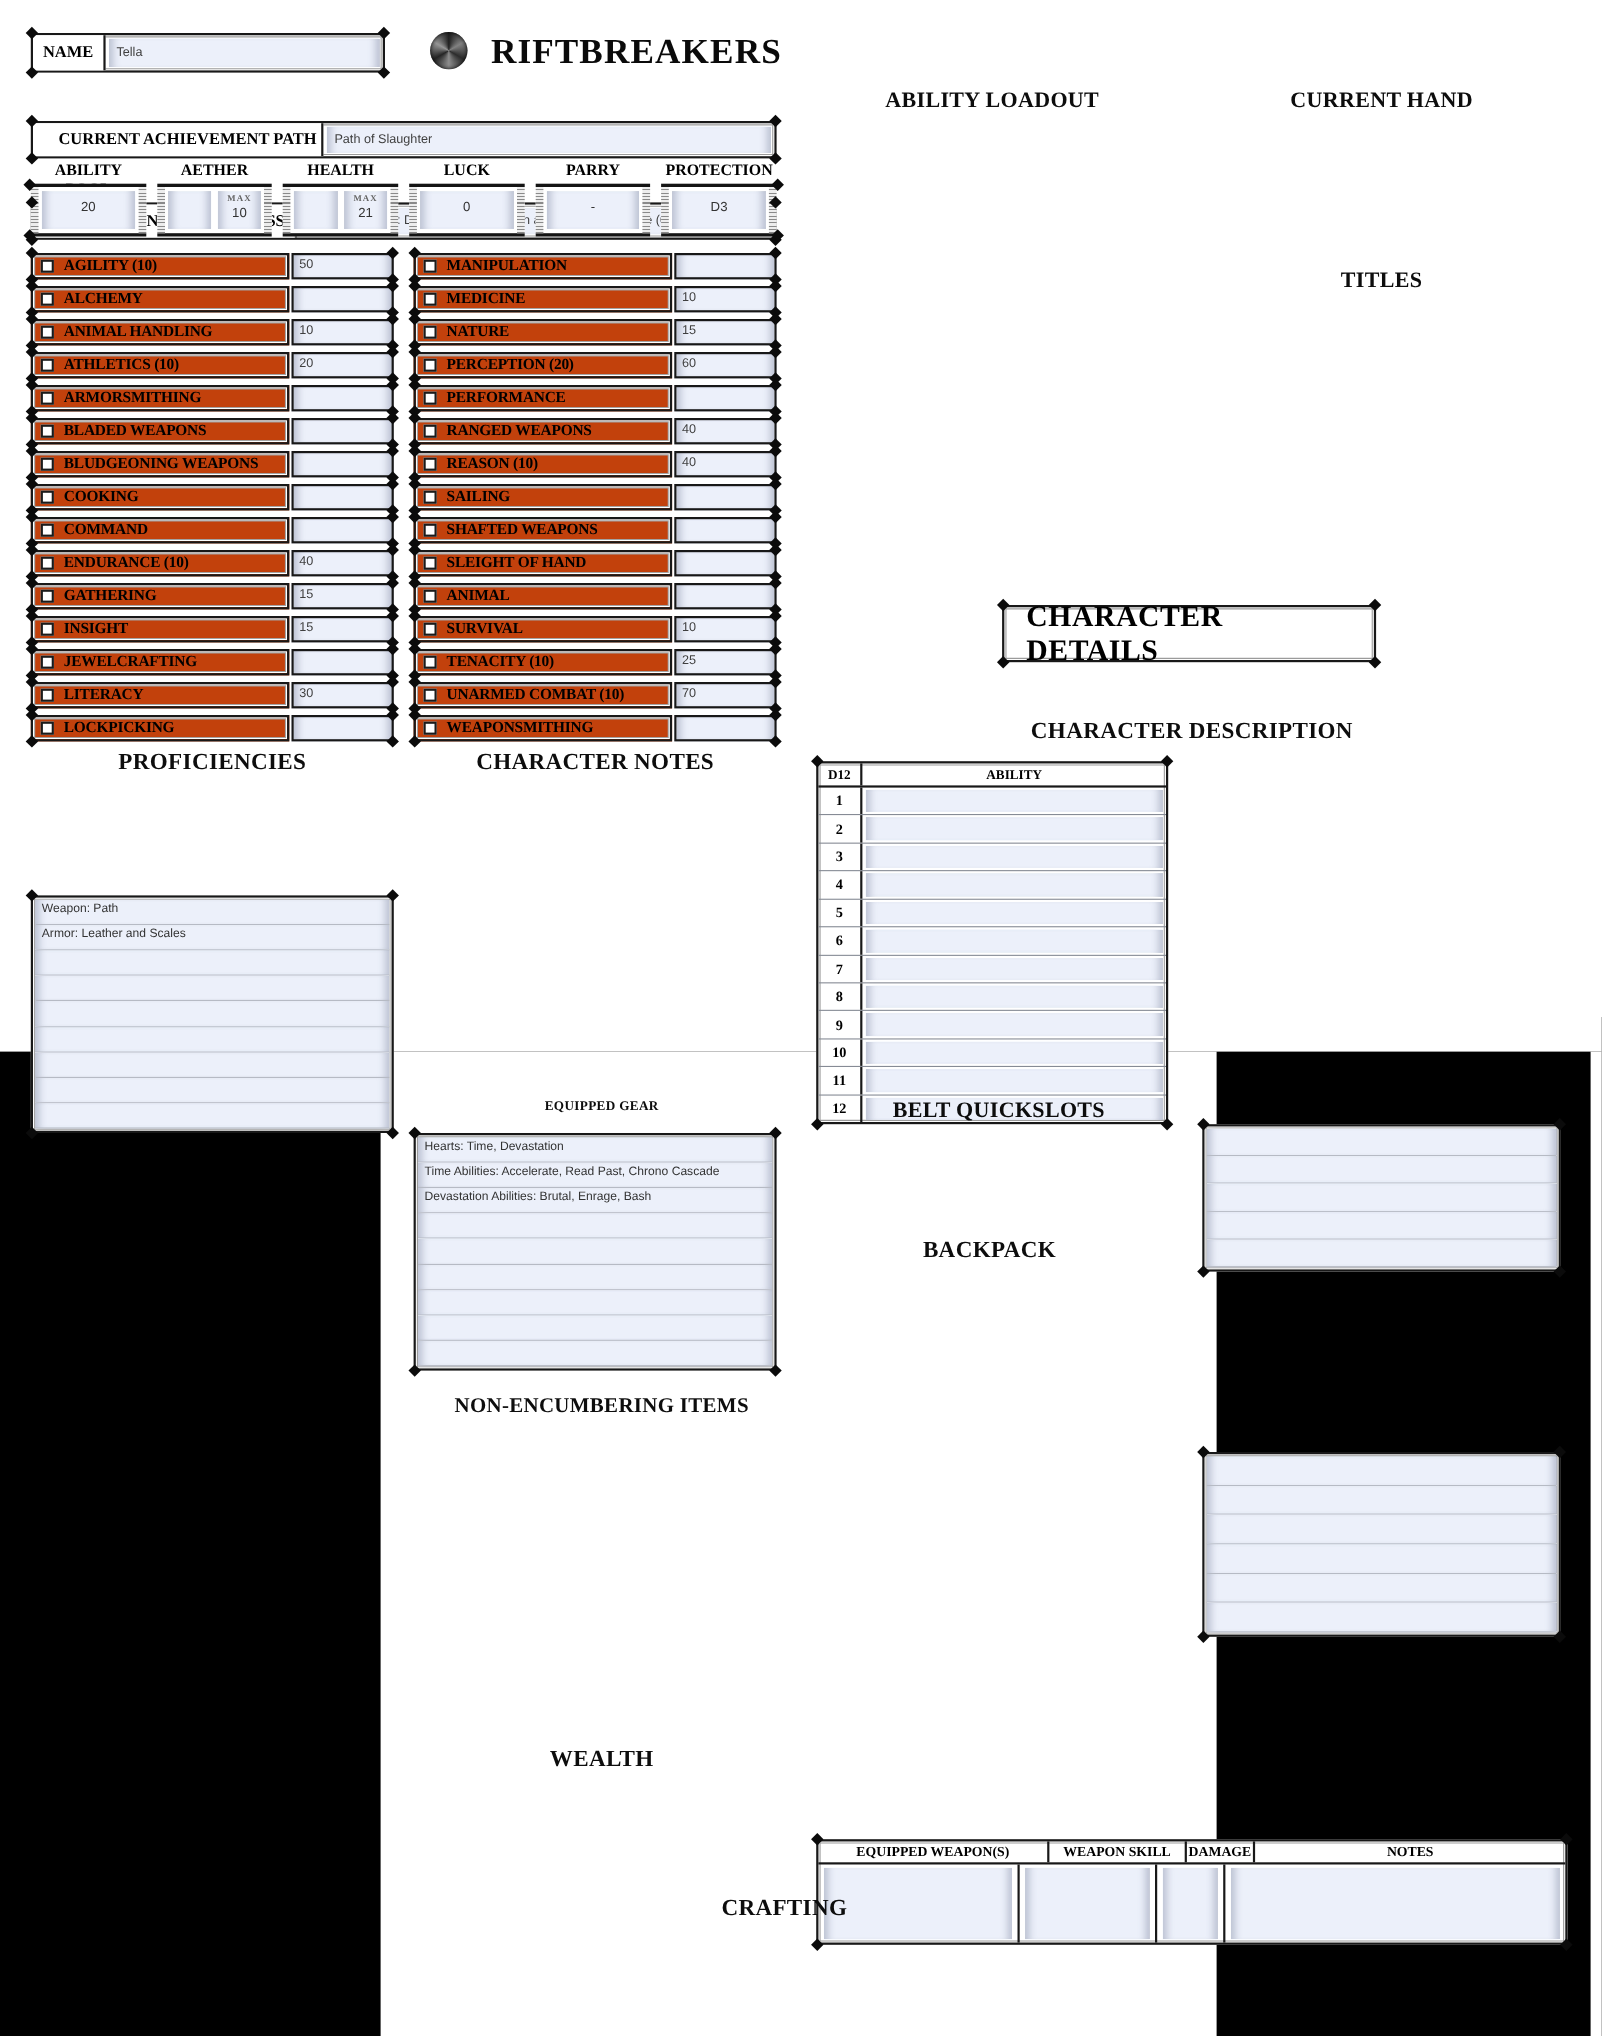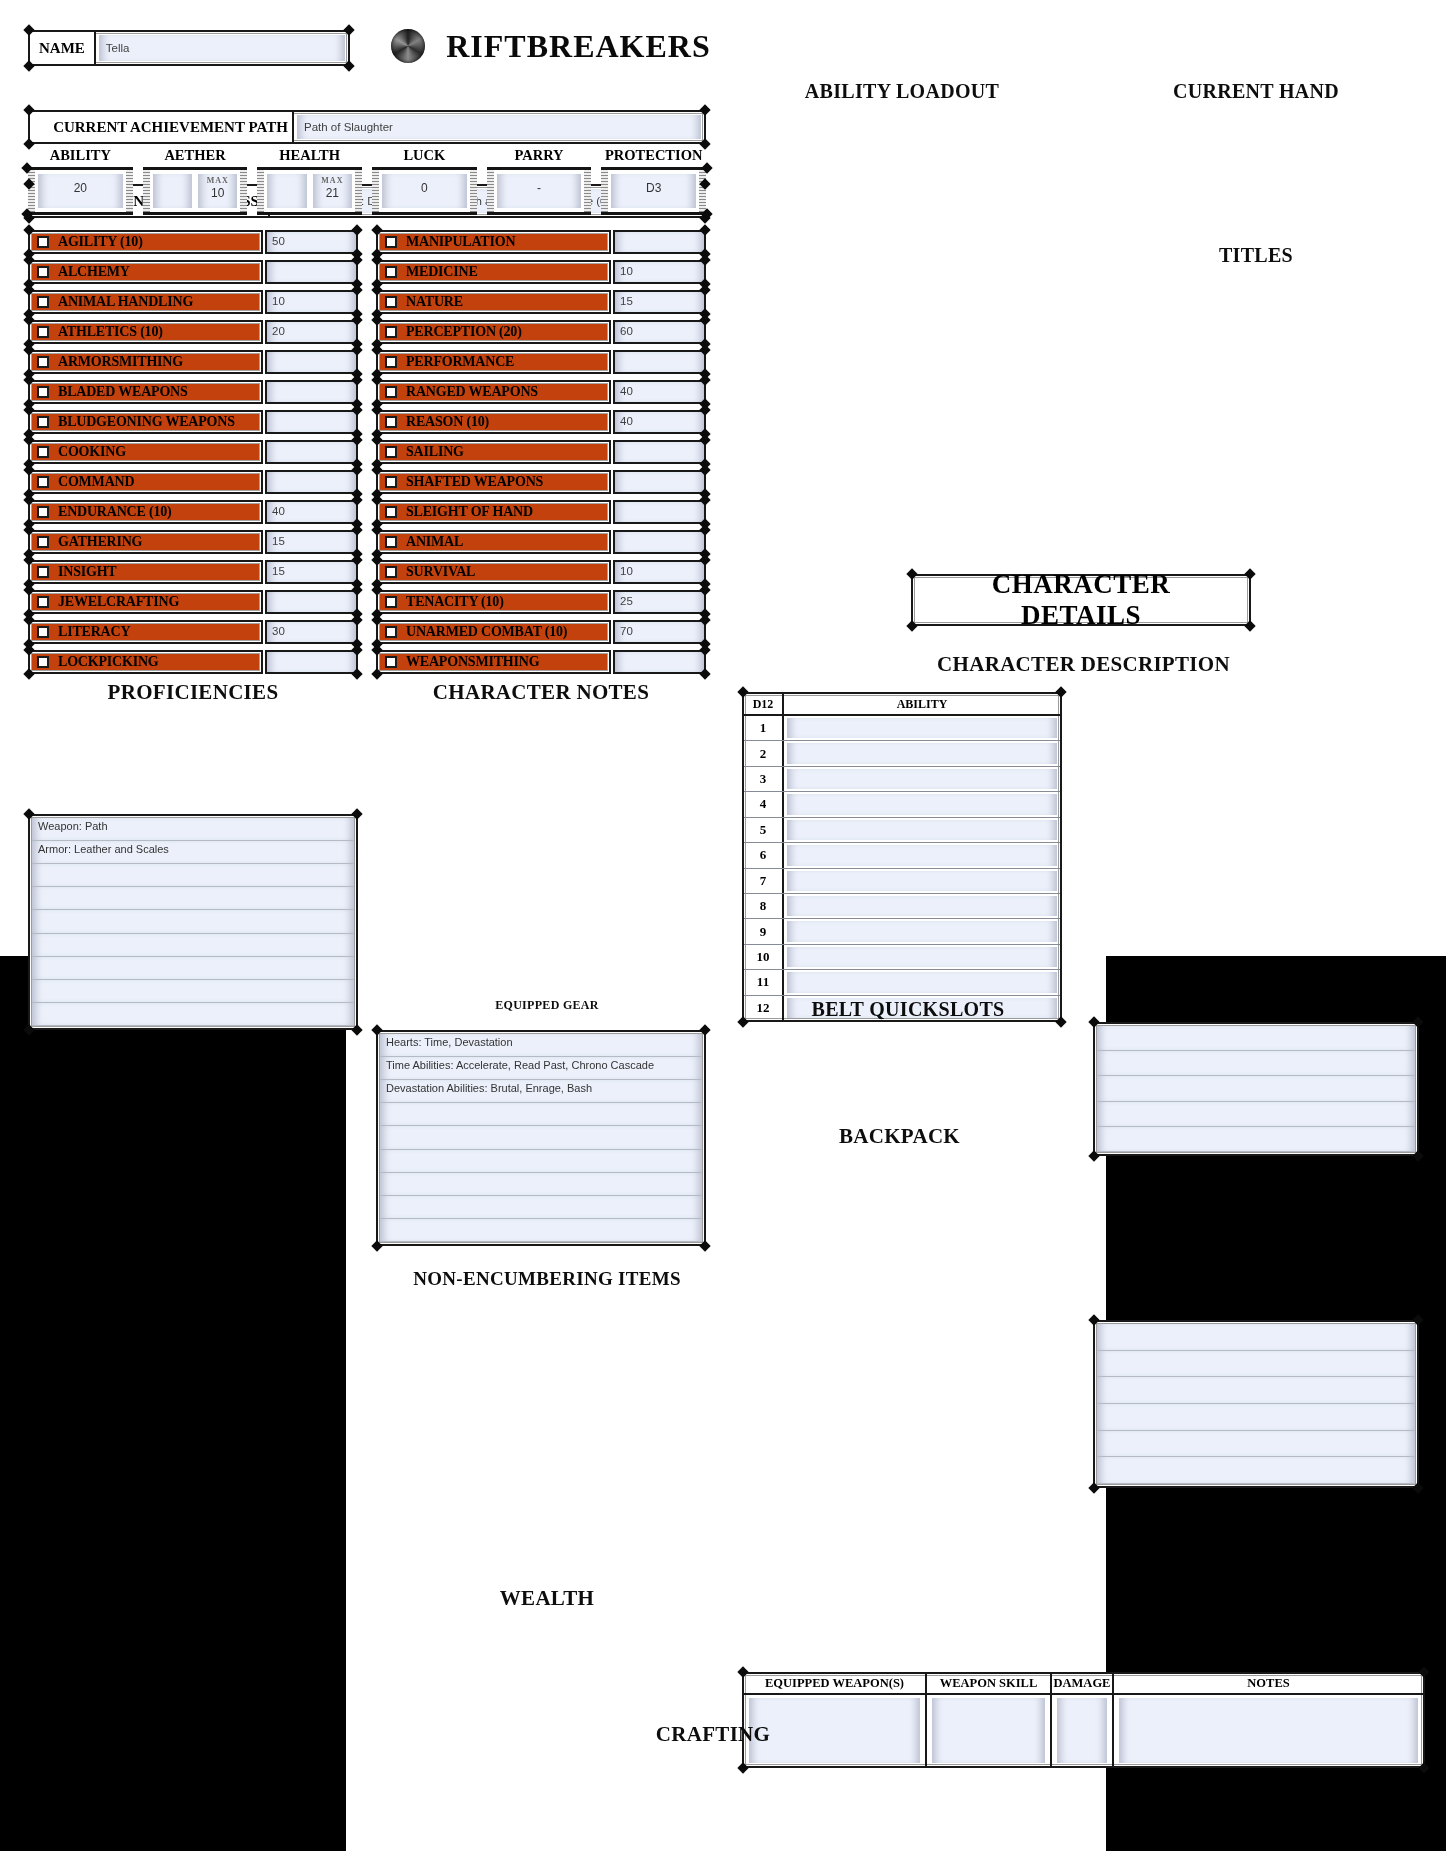--- a/index.html
+++ b/index.html
@@ -547,21 +547,21 @@
     <div class="ln field"></div>
     <div class="ln field"></div>
     <div class="ln field"></div>
     <div class="ln field"></div>
     <s class="dia tl"></s>
     <s class="dia tr"></s>
     <s class="dia bl"></s>
     <s class="dia br"></s>
   </div>
 
-<div class="abs dbox d4 banner" style="left:911px;top:38px;width:340px;height:52px;text-align:center;">
+<div class="abs dbox d4 banner" style="left:911px;top:14px;width:340px;height:52px;">
   <div class="bcap"></div>
   <div class="btxt">CHARACTER DETAILS</div>
   <div class="bcap"></div>
 <s class="dia tl"></s>
     <s class="dia tr"></s>
     <s class="dia bl"></s>
     <s class="dia br"></s>
   </div>
 
 <div class="abs ttl" style="left:742px;top:80px;width:320px;font-size:20px;">ABILITY LOADOUT</div>
@@ -662,21 +662,21 @@
     <div class="ln field"></div>
     <div class="ln field"></div>
     <s class="dia tl"></s>
     <s class="dia tr"></s>
     <s class="dia bl"></s>
     <s class="dia br"></s>
   </div>
 
 <div class="abs dbox d4 colflex" style="left:742px;top:452px;width:683px;height:96px;">
   <div class="thead" style="height:21px;">
-    <div class="th" style="width:183px;">EQUIPPED WEAPON(S)</div>
+    <div class="th" style="width:210px;">EQUIPPED WEAPON(S)</div>
     <div class="th" style="width:125px;">WEAPON SKILL</div>
     <div class="th" style="width:62px;">DAMAGE</div>
     <div class="th" style="flex:1;">NOTES</div>
   </div>
   <div class="trow">
     <div class="td" style="width:183px;">
         <div class="cellf field val"></div>
       </div>
     <div class="td" style="width:125px;">
         <div class="cellf field val"></div>

